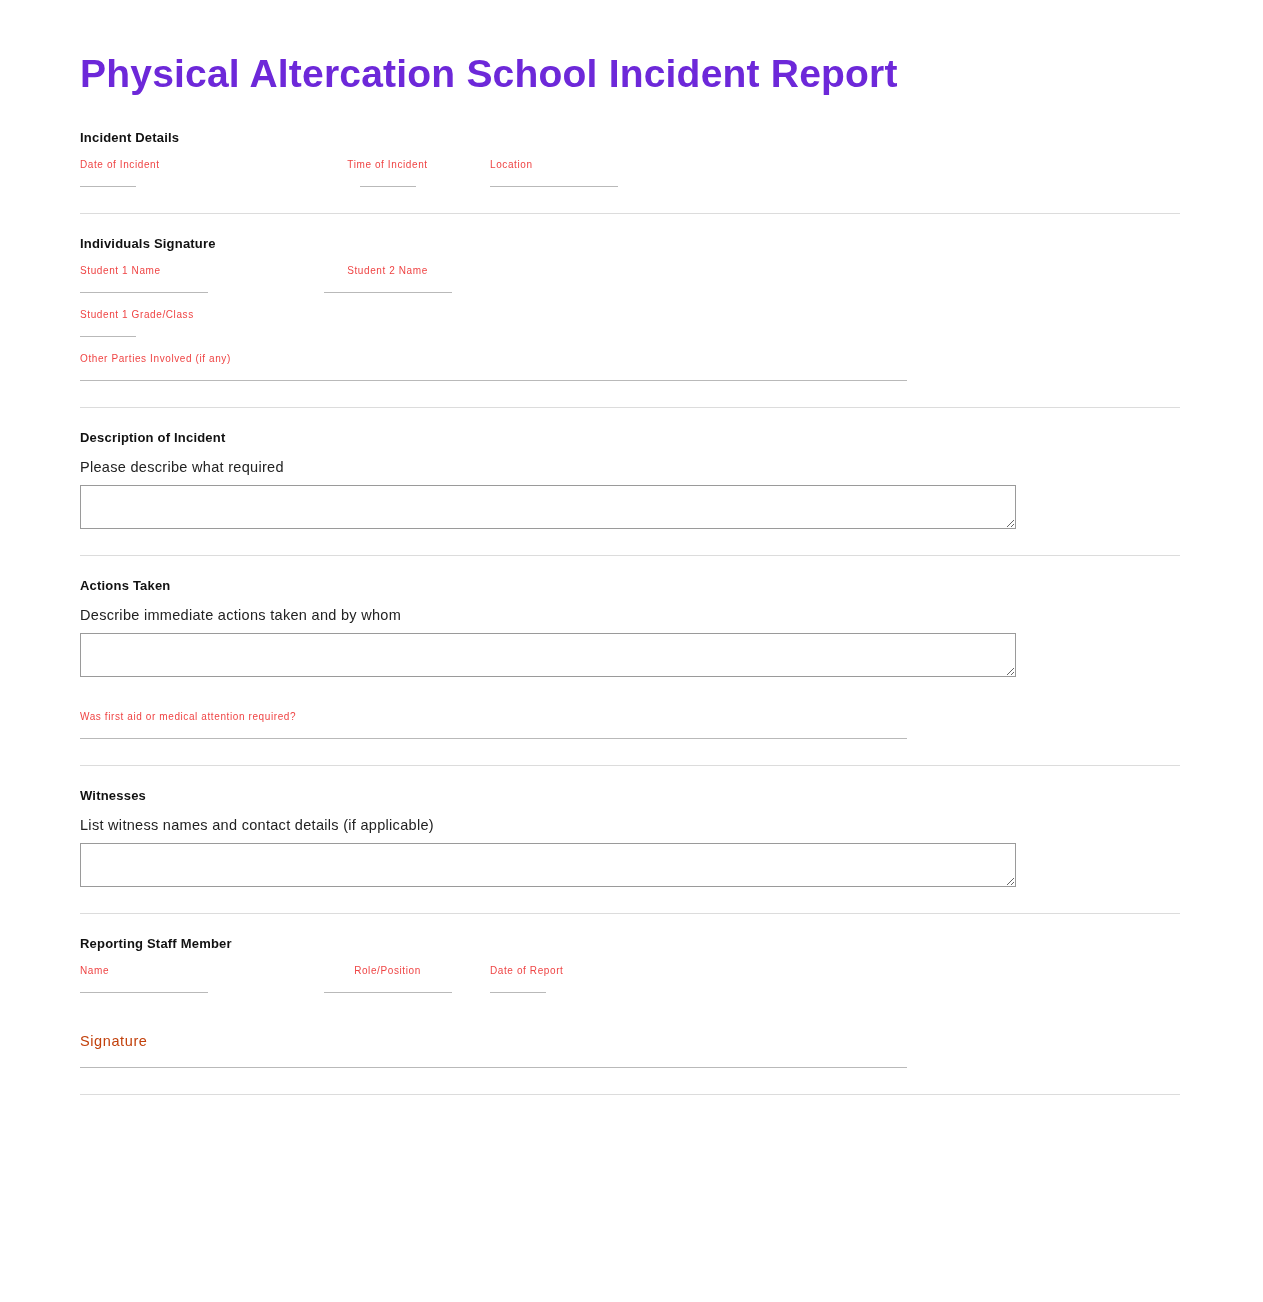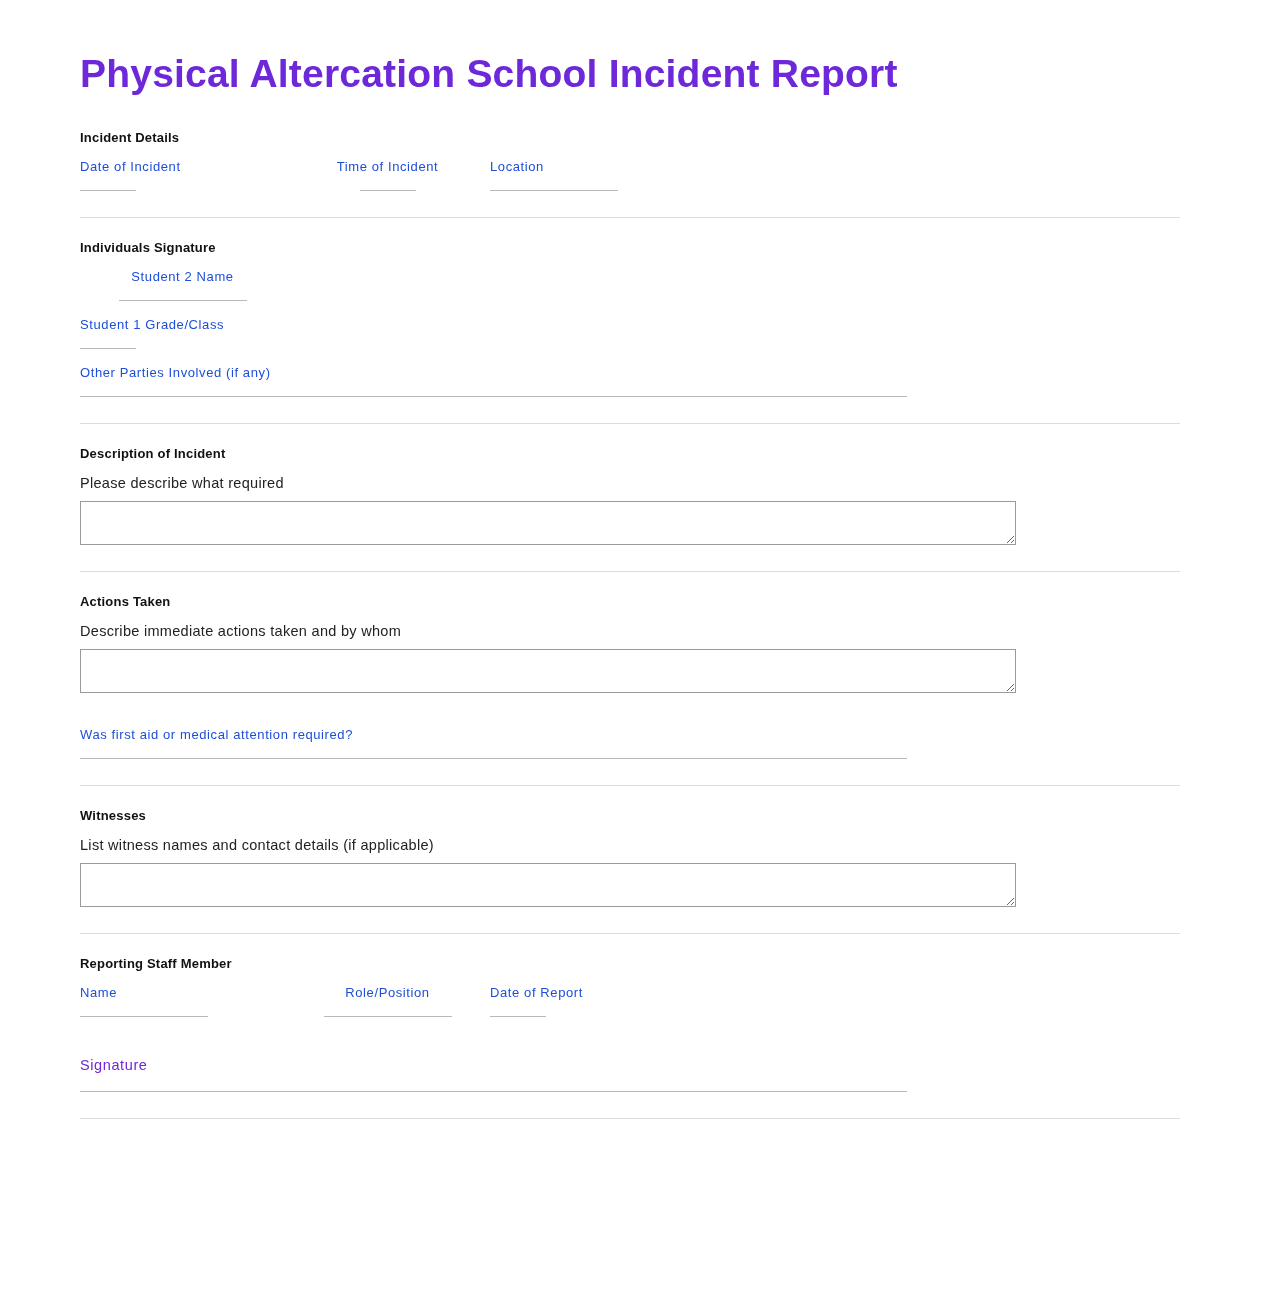--- a/index.html
+++ b/index.html
@@ -39,22 +39,22 @@
     flex-direction: row;
     align-items: flex-start;
     margin-bottom: 16px;
   }
   .field {
     display: flex;
     flex-direction: column;
     margin-right: 0;
   }
   .field-label {
-    font-size: 13px;
-    color: #1d4ed8;
+    font-size: 10px;
+    color: #ef4444;
     letter-spacing: 0.6px;
     margin-bottom: 16px;
     white-space: nowrap;
   }
   .line {
     border-bottom: 1px solid #b9b9b9;
     height: 0;
   }
   .w-sm { width: 56px; }
   .w-md { width: 128px; }
@@ -87,21 +87,21 @@
     display: block;
   }
   .divider {
     border-top: 1px solid #dcdcdc;
     margin: 26px 0 22px 0;
     width: 1100px;
   }
   .mt-6 { margin-top: 6px; }
   .sig-label {
     font-size: 14.5px;
-    color: #6d28d9;
+    color: #c2410c;
     letter-spacing: 0.6px;
     margin: 24px 0 18px 0;
   }
 </style>
 </head>
 <body>
 
 <div class="page">
 
   <h1 class="form-title">Physical Altercation School Incident Report</h1>
@@ -123,20 +123,24 @@
       </div>
     </div>
   </div>
 
   <div class="divider"></div>
 
   <div class="section">
     <div class="section-title">Individuals Signature</div>
 
     <div class="field-row">
+      <div class="field col-1">
+        <div class="field-label">Student 1 Name</div>
+        <div class="line w-md"></div>
+      </div>
       <div class="field col-2">
         <div class="field-label">Student 2 Name</div>
         <div class="line w-md"></div>
       </div>
     </div>
 
     <div class="field-row mt-6">
       <div class="field col-1">
         <div class="field-label">Student 1 Grade/Class</div>
         <div class="line w-sm"></div>

